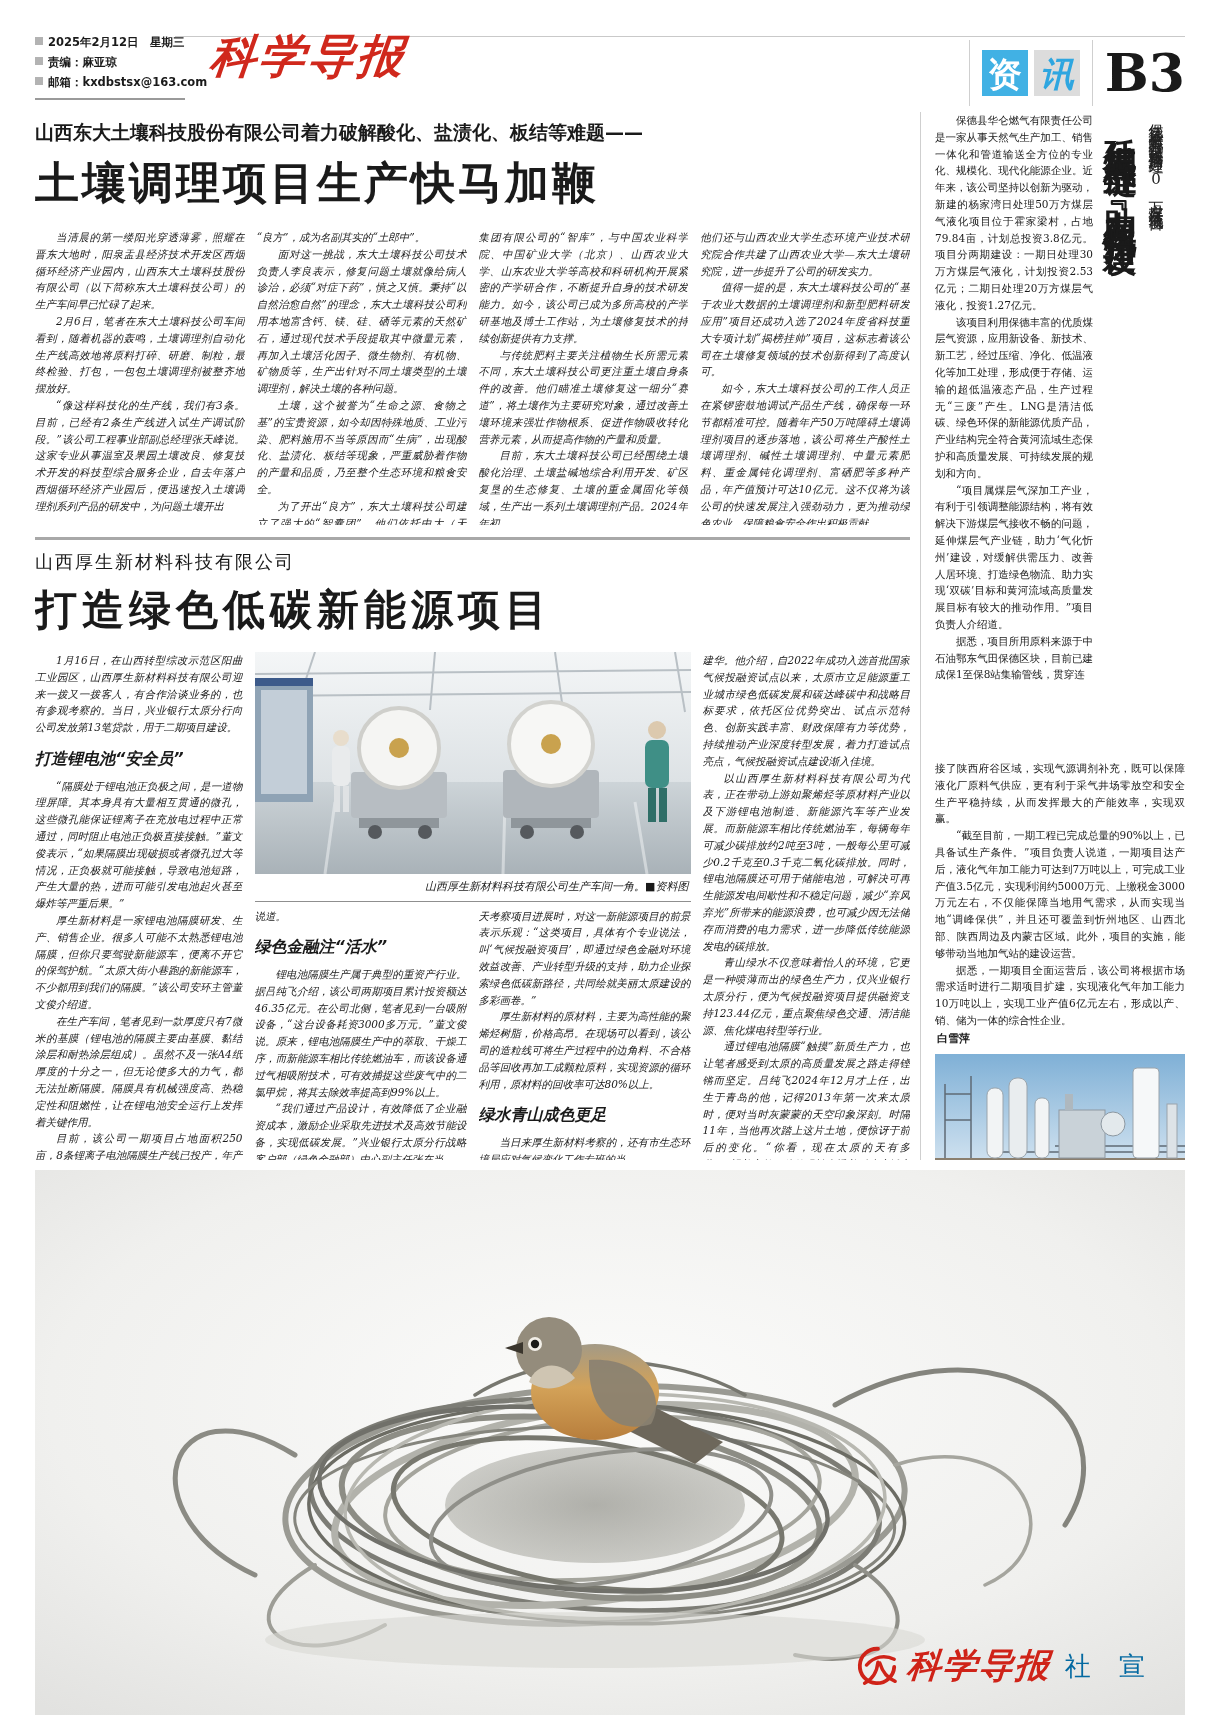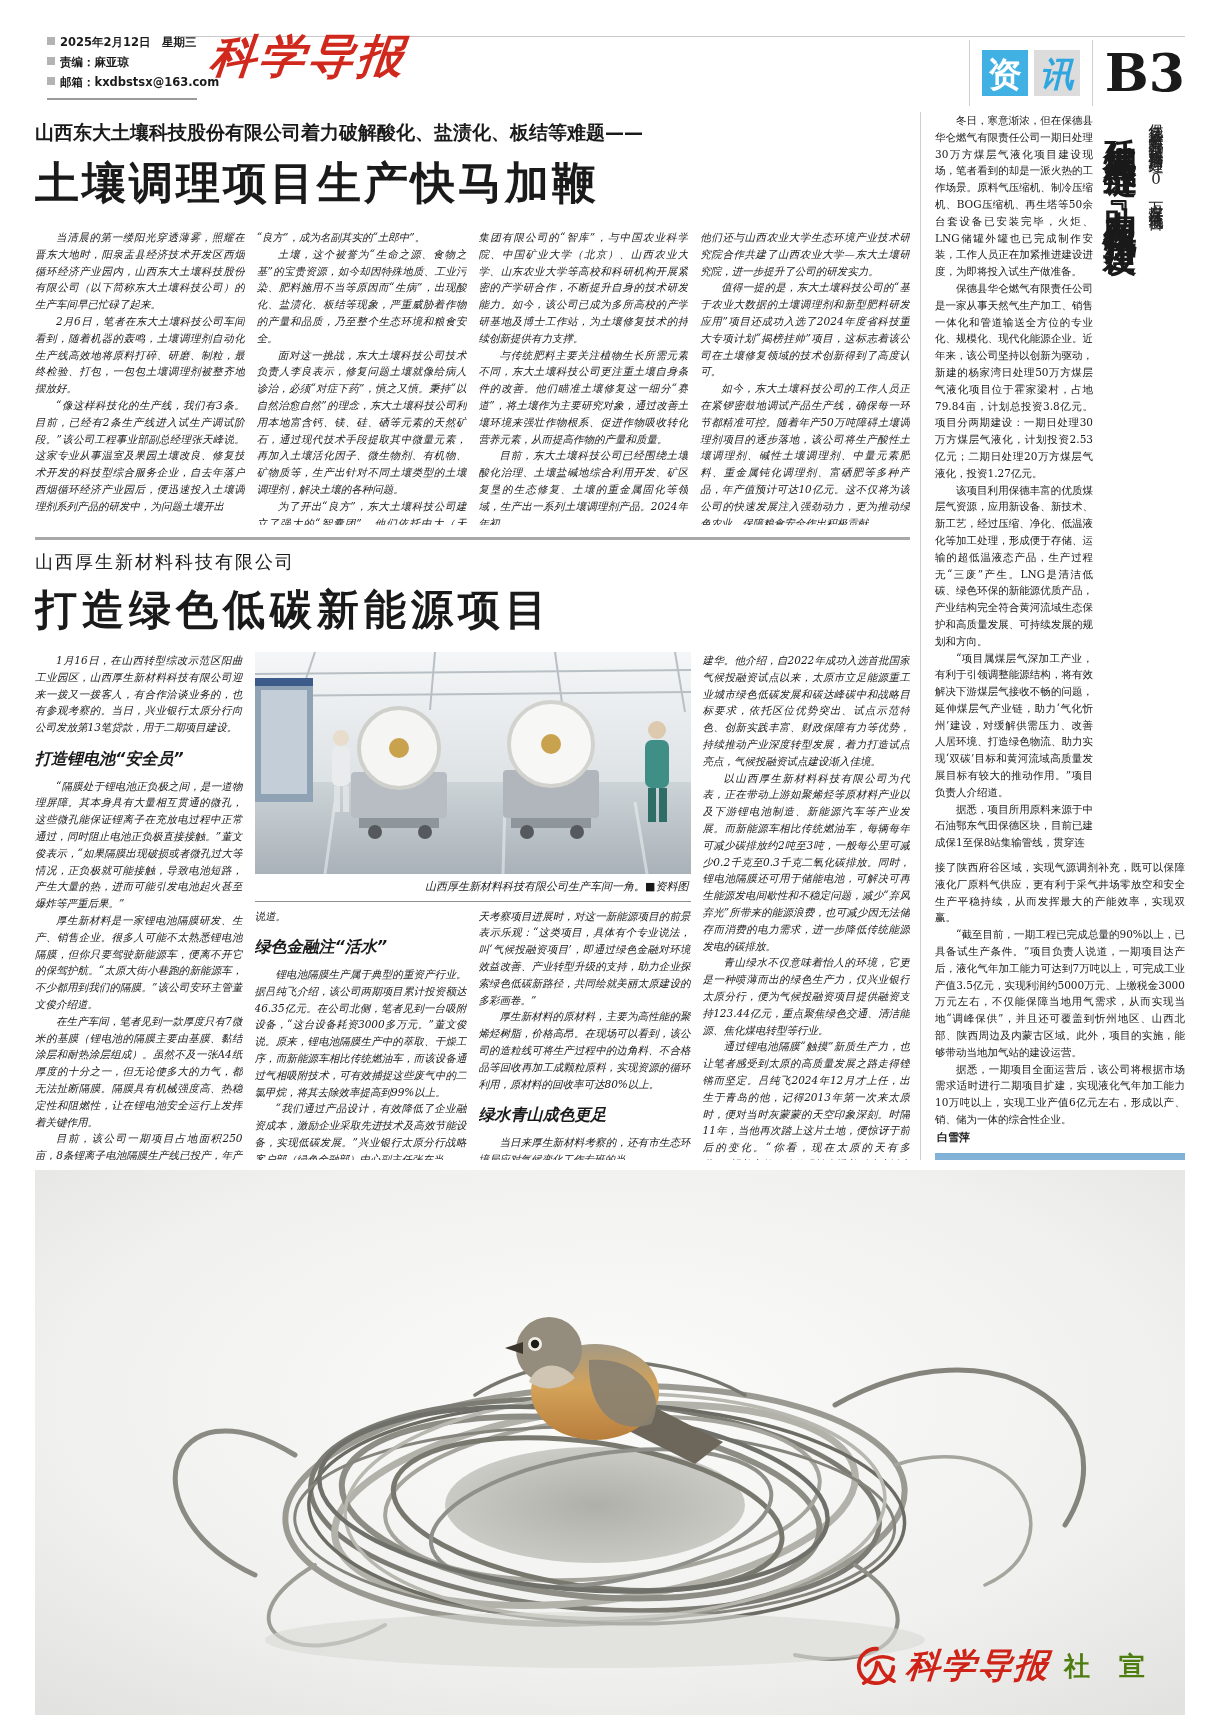--- a/index.html
+++ b/index.html
@@ -1,21 +1,21 @@
 <!DOCTYPE html>
 <html><head>
 <meta charset="utf-8">
 <style>
   html,body{margin:0;padding:0;background:#ffffff;}
   #page{position:relative;width:1220px;height:1725px;margin:0 auto;background:#fff;overflow:hidden;
         font-family:"DejaVu Serif","Liberation Serif",serif;color:#1a1a1a;box-sizing:border-box;padding:0 35px;}
   
   .header{position:relative;height:112px;}
   .hair-top{position:absolute;left:140px;right:0;top:36px;height:1px;background:#c9c9c9;}
-  .meta{position:absolute;left:12px;top:32px;width:150px;border-bottom:2px solid #9a9a9a;padding-bottom:6px;
+  .meta{position:absolute;left:0;top:32px;width:150px;border-bottom:2px solid #9a9a9a;padding-bottom:6px;
         font-family:"DejaVu Sans","Liberation Sans",sans-serif;font-size:11.5px;font-weight:bold;line-height:1.75;}
   .meta .row{white-space:nowrap;}
   .sq{display:inline-block;width:8px;height:8px;background:#b3b3b3;margin-right:5px;vertical-align:1px;}
   .masthead{position:absolute;left:175px;top:26px;font-size:46px;font-weight:900;font-style:italic;
             color:#d0281c;letter-spacing:3px;transform:skewX(-6deg);font-family:"DejaVu Serif",serif;}
   .badgewrap{position:absolute;right:0;top:40px;display:flex;align-items:center;}
   .vsep{width:1px;height:66px;background:#cfcfcf;margin:0 12px;}
   .bsq{width:46px;height:46px;text-align:center;line-height:48px;font-size:34px;font-weight:900;
        font-family:"DejaVu Sans",sans-serif;}
   .bsq.zi{background:#41b1e4;color:#fff;}
@@ -49,21 +49,21 @@
   .vtext{writing-mode:vertical-rl;text-orientation:upright;}
   .sb-head-v{font-family:"DejaVu Sans",sans-serif;font-size:33px;font-weight:900;line-height:1.15;height:640px;letter-spacing:4px;}
   .sb-kick-v{font-size:15px;height:600px;letter-spacing:2px;line-height:1.2;color:#222;}
   .sb-wide{font-size:10.5px;line-height:1.6;margin-top:8px;}
   .sb-author{text-align:left;font-weight:bold;font-size:11px;margin:2px 2px 8px;}
   
   .bird{position:relative;width:1150px;height:545px;margin-top:10px;}
   .bird svg{display:block;}
   .logo{position:absolute;right:30px;bottom:26px;display:flex;align-items:center;}
   .logo-brand{font-size:34px;font-weight:900;font-style:italic;color:#cf2318;letter-spacing:2px;margin-left:8px;transform:skewX(-5deg);}
-  .logo-suffix{font-size:26px;font-weight:700;color:#4d7c0f;letter-spacing:10px;margin-left:14px;font-family:"DejaVu Sans",sans-serif;}
+  .logo-suffix{font-size:26px;font-weight:400;color:#0369a1;letter-spacing:10px;margin-left:14px;font-family:"DejaVu Sans",sans-serif;}
 </style>
 </head>
 <body>
 
 <div id="page">
 
   <div class="header">
     <div class="hair-top"></div>
     <div class="meta">
       <div class="row"><span class="sq"></span><span>2025年2月12日　星期三</span></div>
@@ -88,22 +88,22 @@
         <div class="a1-kicker">山西东大土壤科技股份有限公司着力破解酸化、盐渍化、板结等难题——</div>
         <div class="a1-headline">土壤调理项目生产快马加鞭</div>
         <div class="cols a1-cols body-txt">
           <div class="col">
             <p>当清晨的第一缕阳光穿透薄雾，照耀在晋东大地时，阳泉盂县经济技术开发区西烟循环经济产业园内，山西东大土壤科技股份有限公司（以下简称东大土壤科技公司）的生产车间早已忙碌了起来。</p>
             <p>2月6日，笔者在东大土壤科技公司车间看到，随着机器的轰鸣，土壤调理剂自动化生产线高效地将原料打碎、研磨、制粒，最终检验、打包，一包包土壤调理剂被整齐地摆放好。</p>
             <p>“像这样科技化的生产线，我们有3条。目前，已经有2条生产线进入试生产调试阶段。”该公司工程事业部副总经理张天峰说。这家专业从事温室及果园土壤改良、修复技术开发的科技型综合服务企业，自去年落户西烟循环经济产业园后，便迅速投入土壤调理剂系列产品的研发中，为问题土壤开出</p>
           </div>
           <div class="col">
             <p class="noind">“良方”，成为名副其实的“土郎中”。</p>
+            <p>面对这一挑战，东大土壤科技公司技术负责人李良表示，修复问题土壤就像给病人诊治，必须“对症下药”，慎之又慎。秉持“以自然治愈自然”的理念，东大土壤科技公司利用本地富含钙、镁、硅、硒等元素的天然矿石，通过现代技术手段提取其中微量元素，再加入土壤活化因子、微生物剂、有机物、矿物质等，生产出针对不同土壤类型的土壤调理剂，解决土壤的各种问题。</p>
             <p>土壤，这个被誉为“生命之源、食物之基”的宝贵资源，如今却因特殊地质、工业污染、肥料施用不当等原因而“生病”，出现酸化、盐渍化、板结等现象，严重威胁着作物的产量和品质，乃至整个生态环境和粮食安全。</p>
-            <p>面对这一挑战，东大土壤科技公司技术负责人李良表示，修复问题土壤就像给病人诊治，必须“对症下药”，慎之又慎。秉持“以自然治愈自然”的理念，东大土壤科技公司利用本地富含钙、镁、硅、硒等元素的天然矿石，通过现代技术手段提取其中微量元素，再加入土壤活化因子、微生物剂、有机物、矿物质等，生产出针对不同土壤类型的土壤调理剂，解决土壤的各种问题。</p>
             <p>为了开出“良方”，东大土壤科技公司建立了强大的“智囊团”。他们依托中大（天津）</p>
           </div>
           <div class="col">
             <p class="noind">集团有限公司的“智库”，与中国农业科学院、中国矿业大学（北京）、山西农业大学、山东农业大学等高校和科研机构开展紧密的产学研合作，不断提升自身的技术研发能力。如今，该公司已成为多所高校的产学研基地及博士工作站，为土壤修复技术的持续创新提供有力支撑。</p>
             <p>与传统肥料主要关注植物生长所需元素不同，东大土壤科技公司更注重土壤自身条件的改善。他们瞄准土壤修复这一细分“赛道”，将土壤作为主要研究对象，通过改善土壤环境来强壮作物根系、促进作物吸收转化营养元素，从而提高作物的产量和质量。</p>
             <p>目前，东大土壤科技公司已经围绕土壤酸化治理、土壤盐碱地综合利用开发、矿区复垦的生态修复、土壤的重金属固化等领域，生产出一系列土壤调理剂产品。2024年年初，</p>
           </div>
           <div class="col">
             <p class="noind">他们还与山西农业大学生态环境产业技术研究院合作共建了山西农业大学—东大土壤研究院，进一步提升了公司的研发实力。</p>
             <p>值得一提的是，东大土壤科技公司的“基于农业大数据的土壤调理剂和新型肥料研发应用”项目还成功入选了2024年度省科技重大专项计划“揭榜挂帅”项目，这标志着该公司在土壤修复领域的技术创新得到了高度认可。</p>
@@ -217,21 +217,20 @@
 
           </div>
 
         </div>
       </div>
     </div>
 
     <aside class="sidebar">
       <div class="sb-top">
         <div class="sb-narrow">
-          <p>冬日，寒意渐浓，但在保德县华仑燃气有限责任公司一期日处理30万方煤层气液化项目建设现场，笔者看到的却是一派火热的工作场景。原料气压缩机、制冷压缩机、BOG压缩机、再生塔等50余台套设备已安装完毕，火炬、LNG储罐外罐也已完成制作安装，工作人员正在加紧推进建设进度，为即将投入试生产做准备。</p>
           <p>保德县华仑燃气有限责任公司是一家从事天然气生产加工、销售一体化和管道输送全方位的专业化、规模化、现代化能源企业。近年来，该公司坚持以创新为驱动，新建的杨家湾日处理50万方煤层气液化项目位于霍家梁村，占地79.84亩，计划总投资3.8亿元。项目分两期建设：一期日处理30万方煤层气液化，计划投资2.53亿元；二期日处理20万方煤层气液化，投资1.27亿元。</p>
           <p>该项目利用保德丰富的优质煤层气资源，应用新设备、新技术、新工艺，经过压缩、净化、低温液化等加工处理，形成便于存储、运输的超低温液态产品，生产过程无“三废”产生。LNG是清洁低碳、绿色环保的新能源优质产品，产业结构完全符合黄河流域生态保护和高质量发展、可持续发展的规划和方向。</p>
           <p>“项目属煤层气深加工产业，有利于引领调整能源结构，将有效解决下游煤层气接收不畅的问题，延伸煤层气产业链，助力‘气化忻州’建设，对缓解供需压力、改善人居环境、打造绿色物流、助力实现‘双碳’目标和黄河流域高质量发展目标有较大的推动作用。”项目负责人介绍道。</p>
           <p>据悉，项目所用原料来源于中石油鄂东气田保德区块，目前已建成保1至保8站集输管线，贯穿连</p>
         </div>
         <div class="vtext sb-head-v">延伸煤层气产业链　助力『气化忻州』建设</div>
         <div class="vtext sb-kick-v">保德县华仑燃气有限责任公司杨家湾日处理50万方煤层气液化项目</div>
       </div>
       <div class="sb-wide">
         <p class="noind">接了陕西府谷区域，实现气源调剂补充，既可以保障液化厂原料气供应，更有利于采气井场零放空和安全生产平稳持续，从而发挥最大的产能效率，实现双赢。</p>

